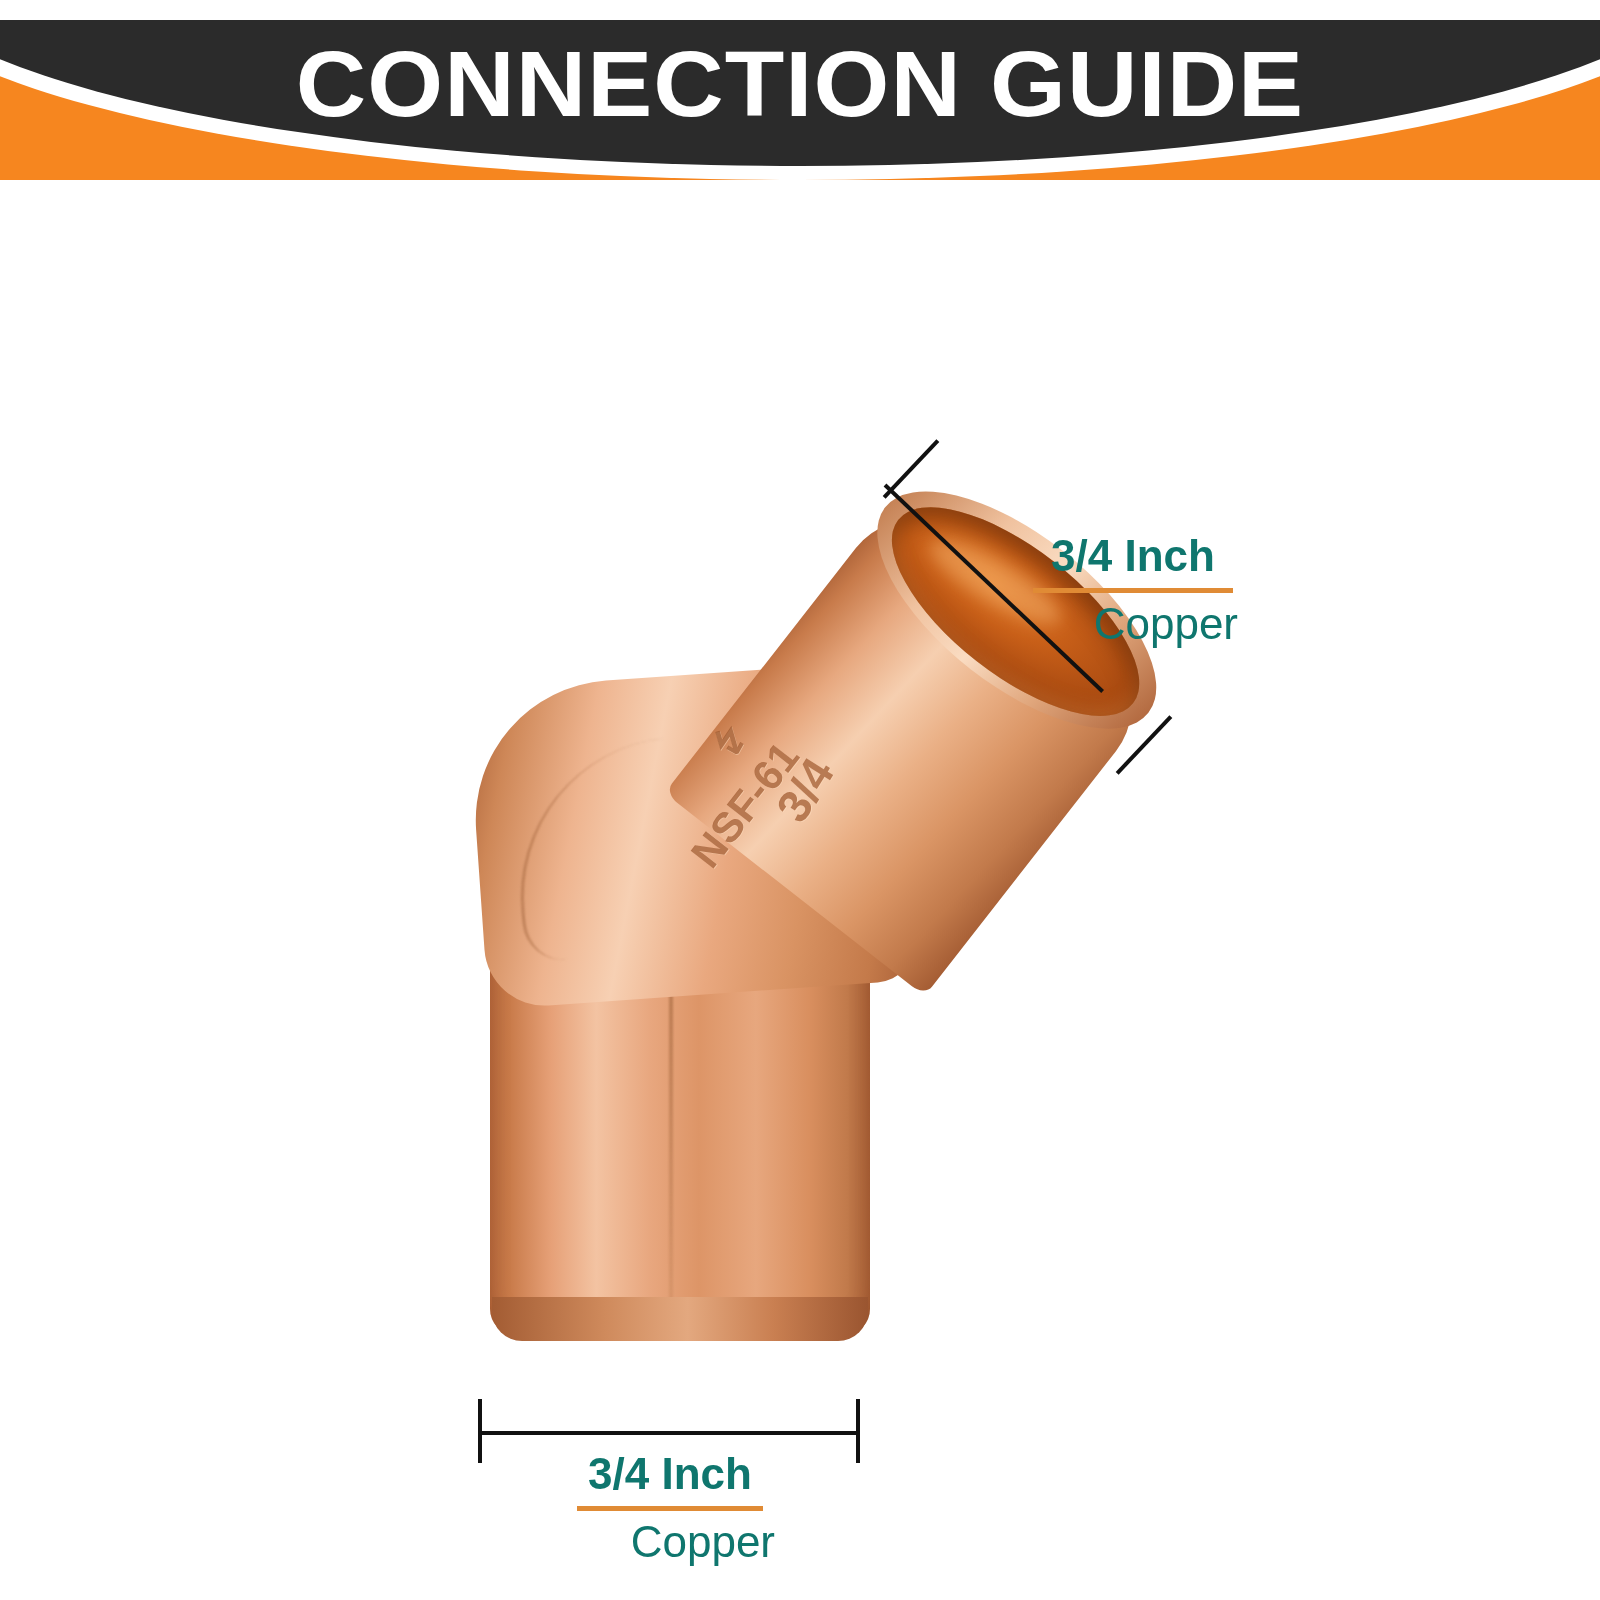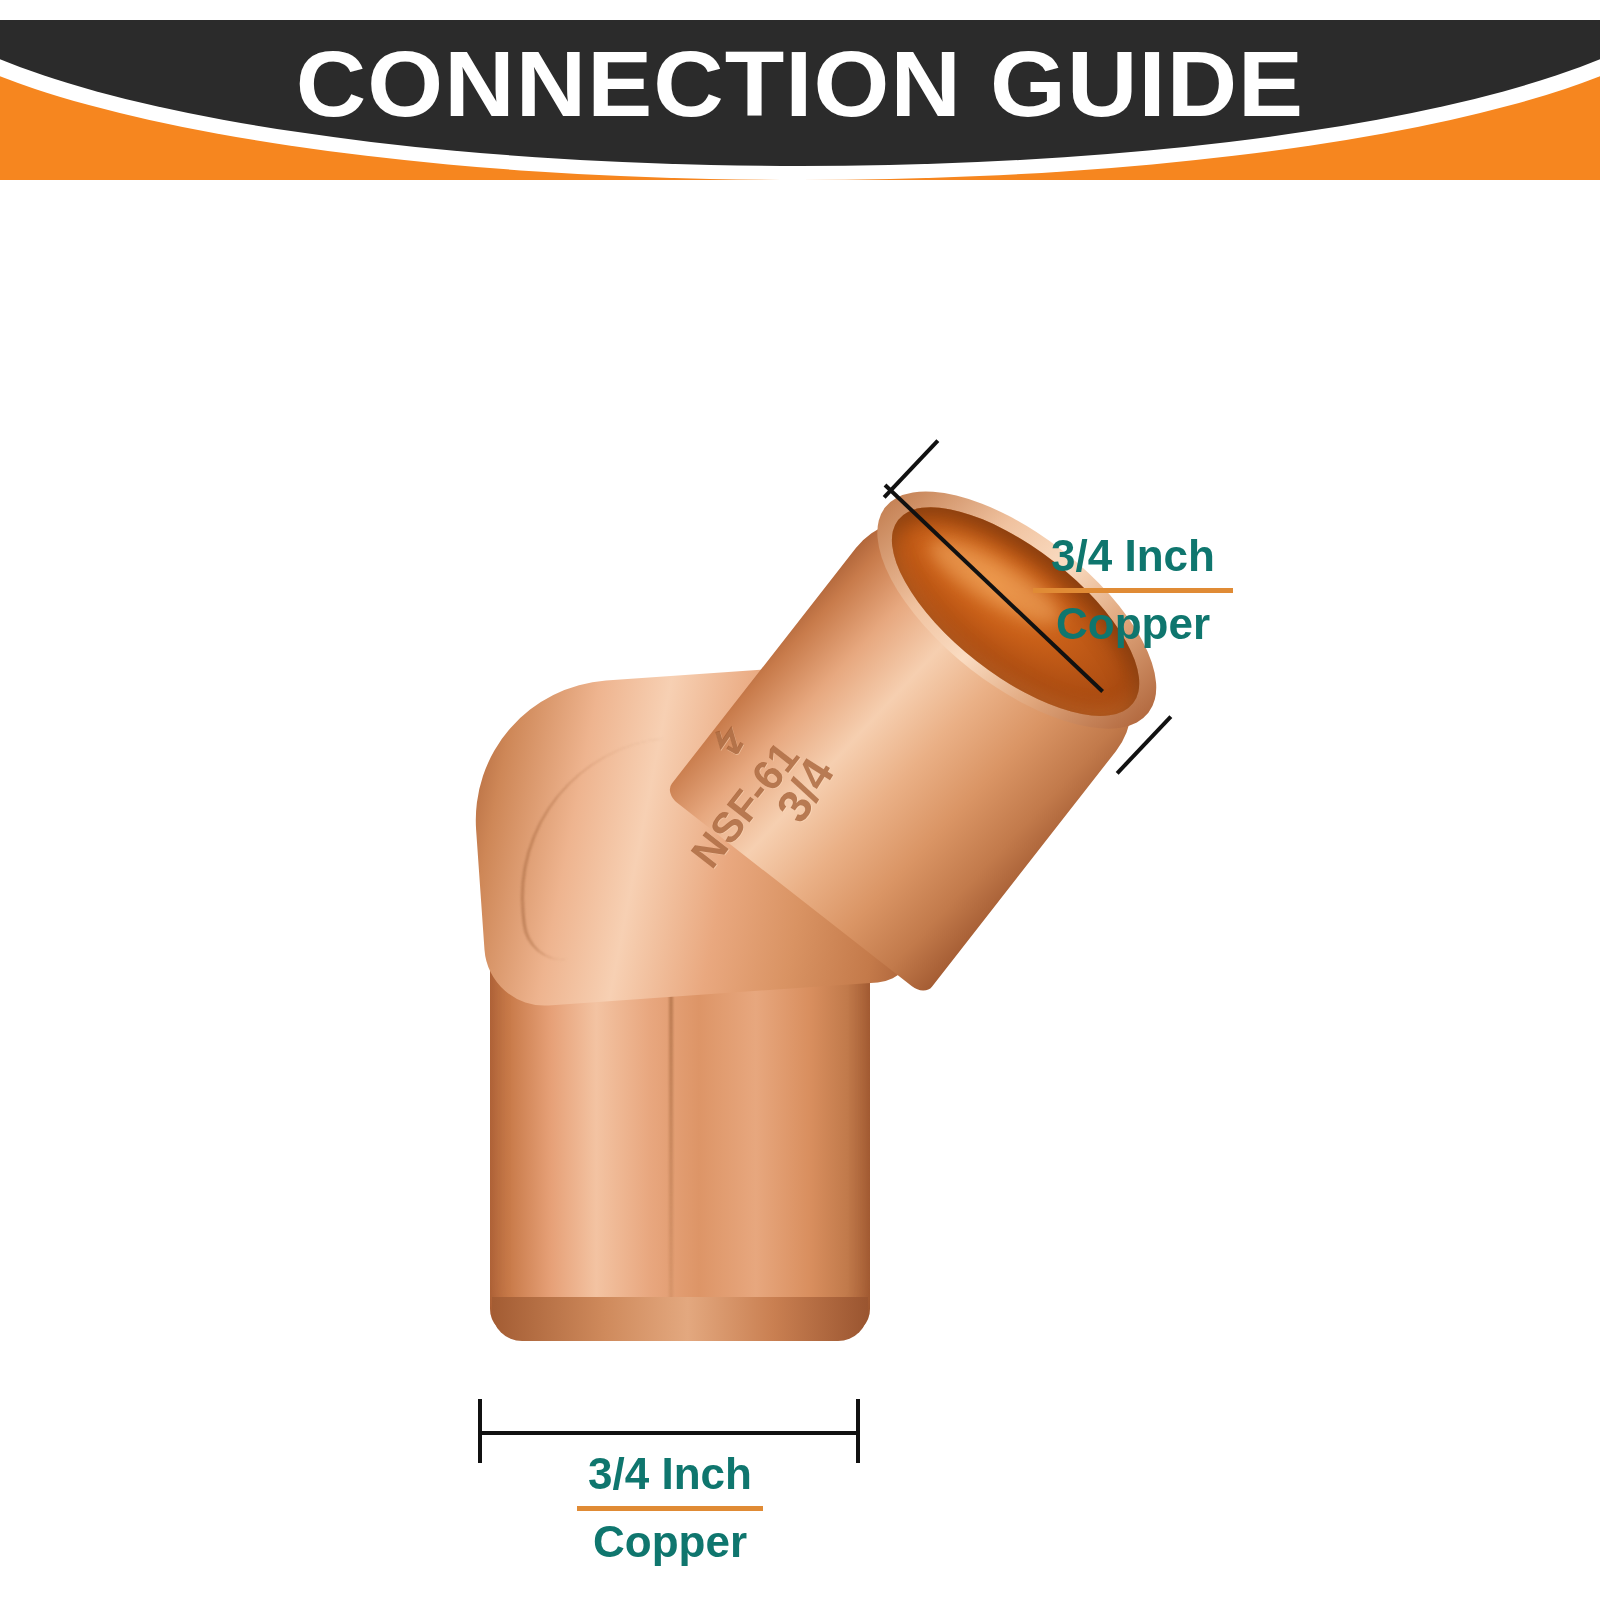--- a/index.html
+++ b/index.html
@@ -99,21 +99,21 @@
   .dim-diag-cap2{position:absolute;left:1105px;top:548px;width:78px;height:4px;
      background:#111;transform:rotate(-46.5deg);transform-origin:50% 50%;}
 
   .dim-bot-line{position:absolute;left:478px;top:1236px;width:382px;height:4px;background:#111;}
   .dim-bot-cap-l{position:absolute;left:478px;top:1204px;width:4px;height:64px;background:#111;}
   .dim-bot-cap-r{position:absolute;left:856px;top:1204px;width:4px;height:64px;background:#111;}
 
   .callout{position:absolute;text-align:center;color:#0f766e;}
   .callout .c-top{font-size:44px;font-weight:700;line-height:54px;white-space:nowrap;}
   .callout .c-rule{height:5px;background:#e08b35;margin:5px auto 4px auto;}
-  .callout .c-bot{font-size:44px;font-weight:700;line-height:54px;white-space:nowrap;}
+  .callout .c-bot{font-size:44px;font-weight:400;line-height:54px;white-space:nowrap;text-align:right;}
 
   .callout-top{left:1028px;top:334px;width:210px;}
   .callout-top .c-rule{width:200px;}
   .callout-bot{left:565px;top:1252px;width:210px;}
   .callout-bot .c-rule{width:186px;}
 
   
   .footer{position:absolute;left:0;top:1400px;width:1600px;height:200px;}
 </style>
 </head>

